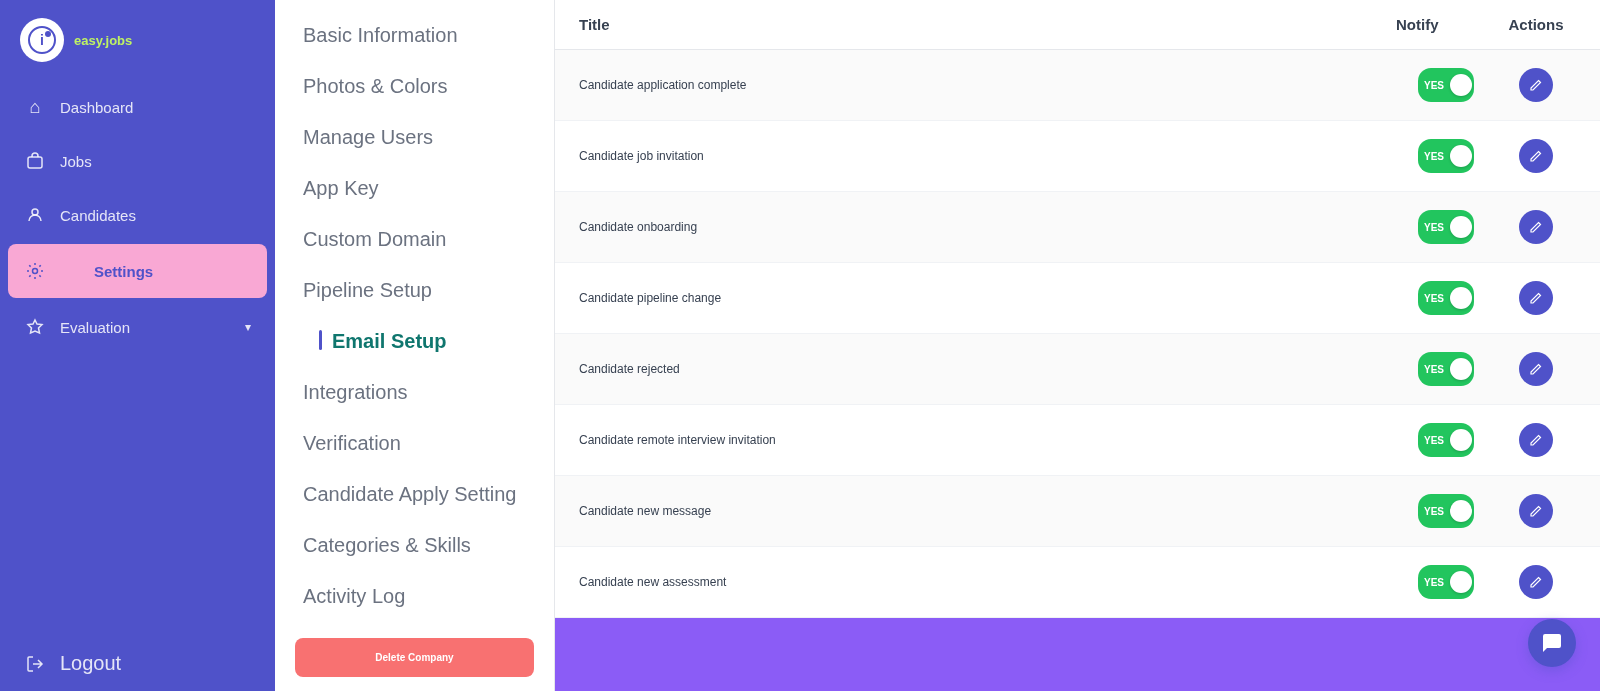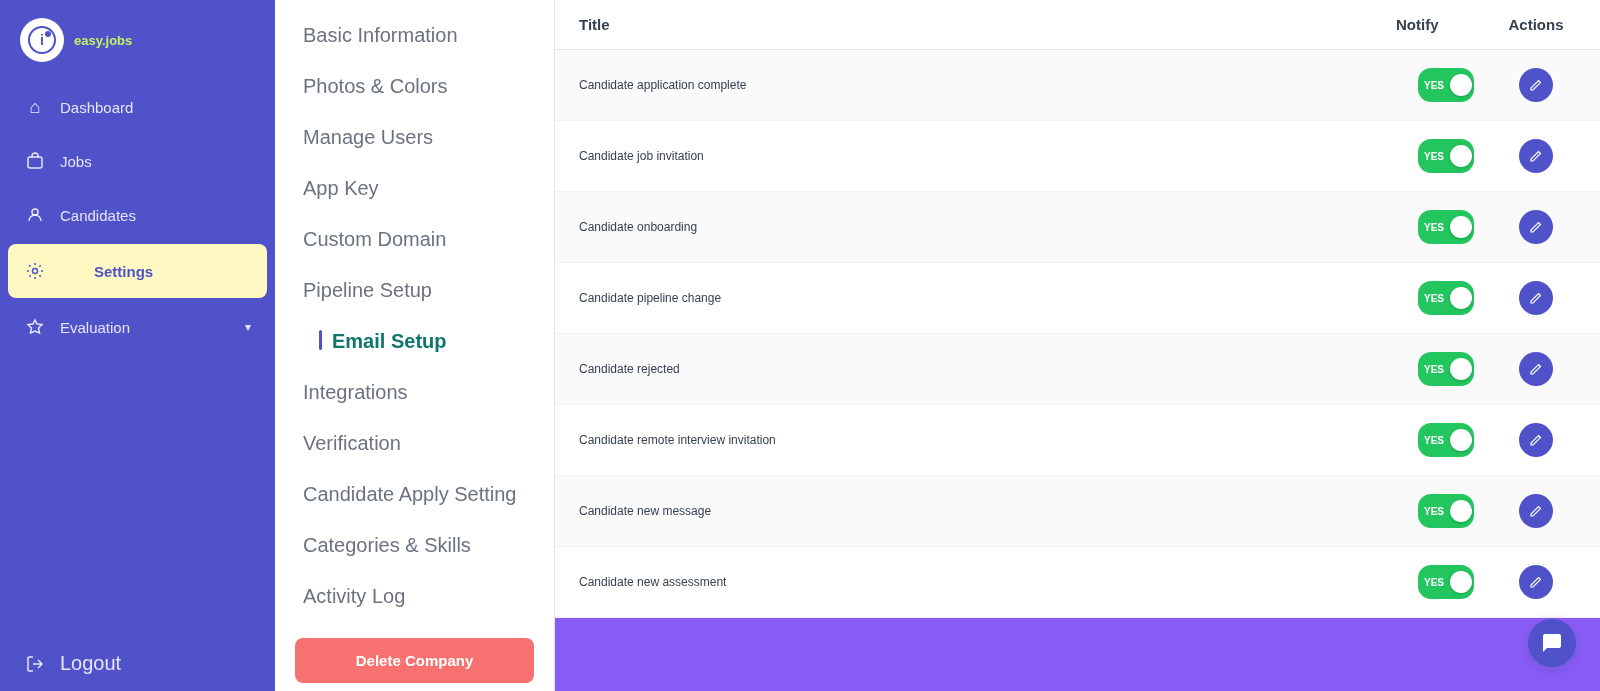--- a/index.html
+++ b/index.html
@@ -47,21 +47,21 @@
       align-items: center;
       gap: 14px;
       padding: 16px 24px;
       color: rgba(255,255,255,0.85);
       font-size: 15px;
       cursor: pointer;
       border-radius: 0;
       transition: background 0.2s;
     }
     .nav-item.active {
-      background: #fef9c3;
+      background: #f9a8d4;
       color: #4f52c9;
       font-weight: 600;
       border-radius: 8px;
       margin: 2px 8px;
       padding: 16px 16px;
       gap: 48px;
     }
     .nav-icon {
       width: 22px;
       height: 22px;
@@ -115,21 +115,21 @@
       margin-right: 10px;
       border-radius: 2px;
     }
     .delete-company-btn {
       margin: 16px 20px;
       padding: 14px 24px;
       background: #f87171;
       color: white;
       border: none;
       border-radius: 8px;
-      font-size: 15px;
+      font-size: 10px;
       font-weight: 600;
       cursor: pointer;
       width: calc(100% - 40px);
     }
 
     
     .main-content {
       flex: 1;
       background: #8b5cf6;
       overflow-y: auto;

